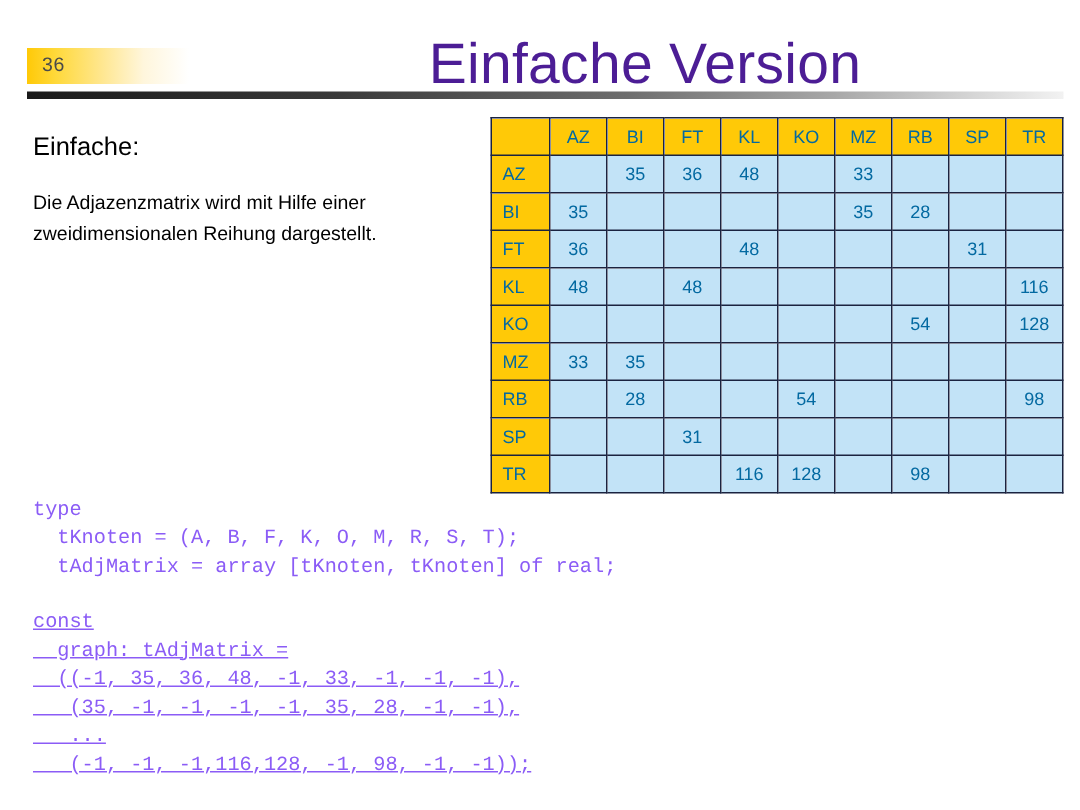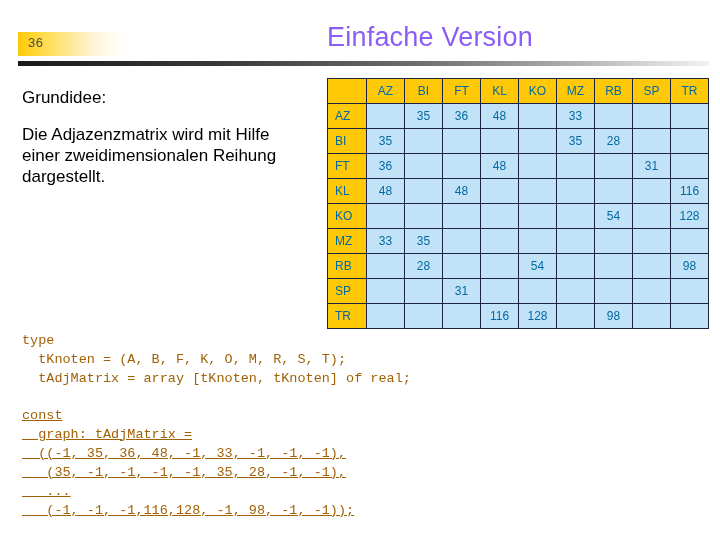--- a/index.html
+++ b/index.html
@@ -32,22 +32,22 @@
     font-size: 13px;
     color: #4a4a4a;
     letter-spacing: 0.5px;
   }
   #slide-title {
     position: absolute;
     left: 180px;
     top: 22px;
     width: 500px;
     text-align: center;
-    font-size: 27px;
-    color: #8b5cf6;
+    font-size: 38px;
+    color: #4c1d95;
     letter-spacing: 0.2px;
     white-space: nowrap;
   }
   #title-rule {
     position: absolute;
     left: 18px;
     top: 61px;
     width: 691px;
     height: 5px;
     background: linear-gradient(to right, #1a1a1a 0%, #3a3a3a 30%, #6e6e6e 58%, #a8a8a8 78%, #d8d8d8 92%, #f2f2f2 100%);
@@ -58,21 +58,21 @@
     position: absolute;
     left: 22px;
     top: 88px;
     font-size: 17px;
   }
   #intro-paragraph {
     position: absolute;
     left: 22px;
     top: 124px;
     width: 290px;
-    font-size: 17px;
+    font-size: 13px;
     line-height: 21px;
   }
 
   
   #adjacency-matrix {
     position: absolute;
     left: 327px;
     top: 78px;
     border-collapse: collapse;
     table-layout: fixed;
@@ -106,37 +106,37 @@
   #adjacency-matrix col.datacol  { width: 38px; }
 
   
   .code-block {
     position: absolute;
     left: 22px;
     font-family: "Liberation Mono", monospace;
     font-size: 13.5px;
     line-height: 19px;
     white-space: pre;
-    color: #a16207;
+    color: #8b5cf6;
   }
   #type-code  { top: 317px; }
   #const-code { top: 392px; text-decoration: underline; }
 </style>
 </head>
 <body>
 
 <div id="slide-number-badge">
   <span id="slide-number-text">36</span>
 </div>
 
 <div id="slide-title">Einfache Version</div>
 
 <div id="title-rule"></div>
 
-<div id="intro-label">Grundidee:</div>
+<div id="intro-label">Einfache:</div>
 <div id="intro-paragraph">Die Adjazenzmatrix wird mit Hilfe einer zweidimensionalen Reihung dargestellt.</div>
 
 <table id="adjacency-matrix">
   <colgroup>
     <col class="labelcol">
     <col class="datacol">
       <col class="datacol">
       <col class="datacol">
     <col class="datacol">
       <col class="datacol">

